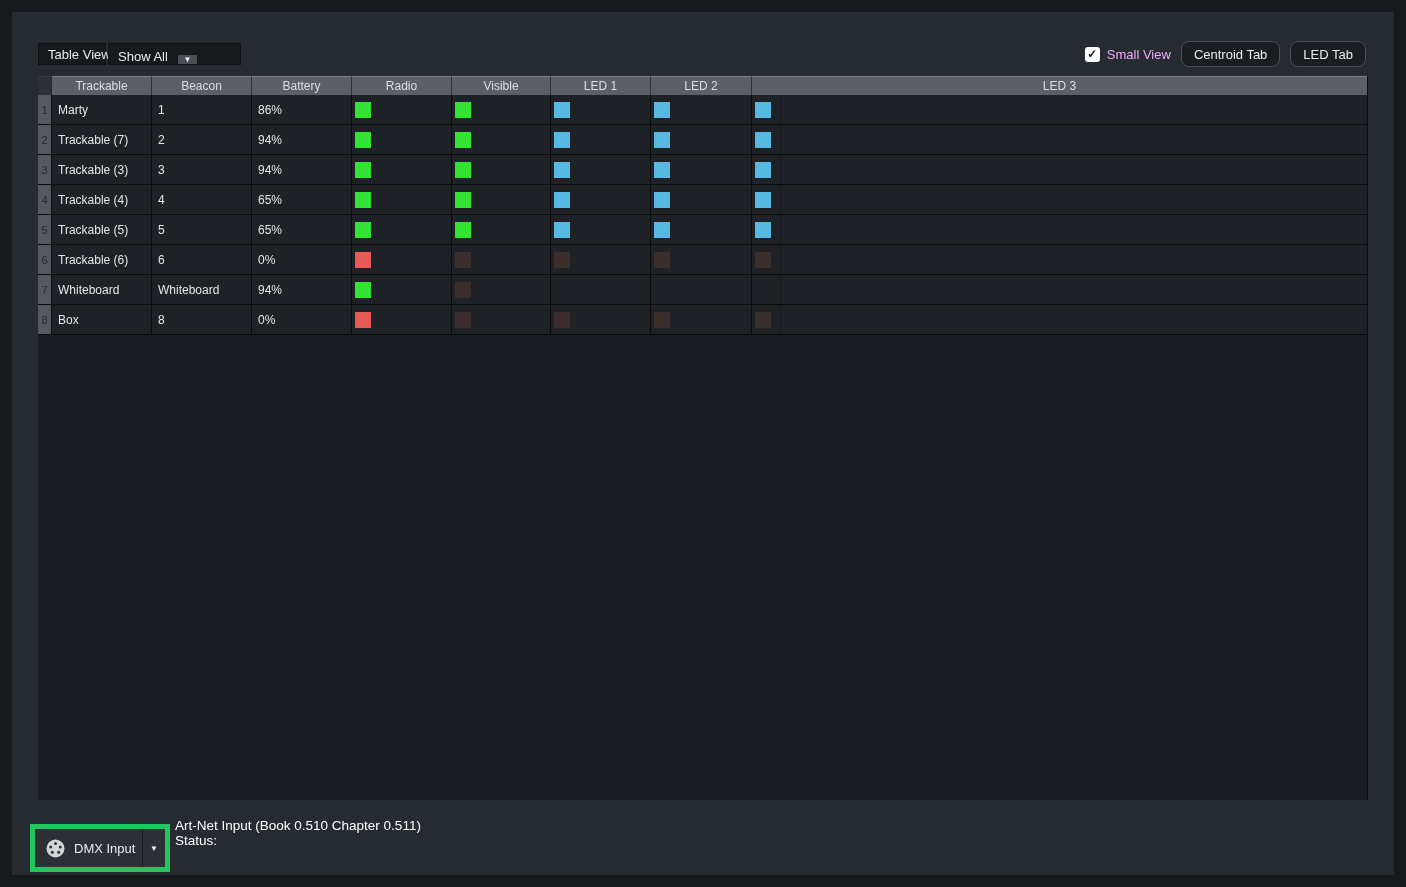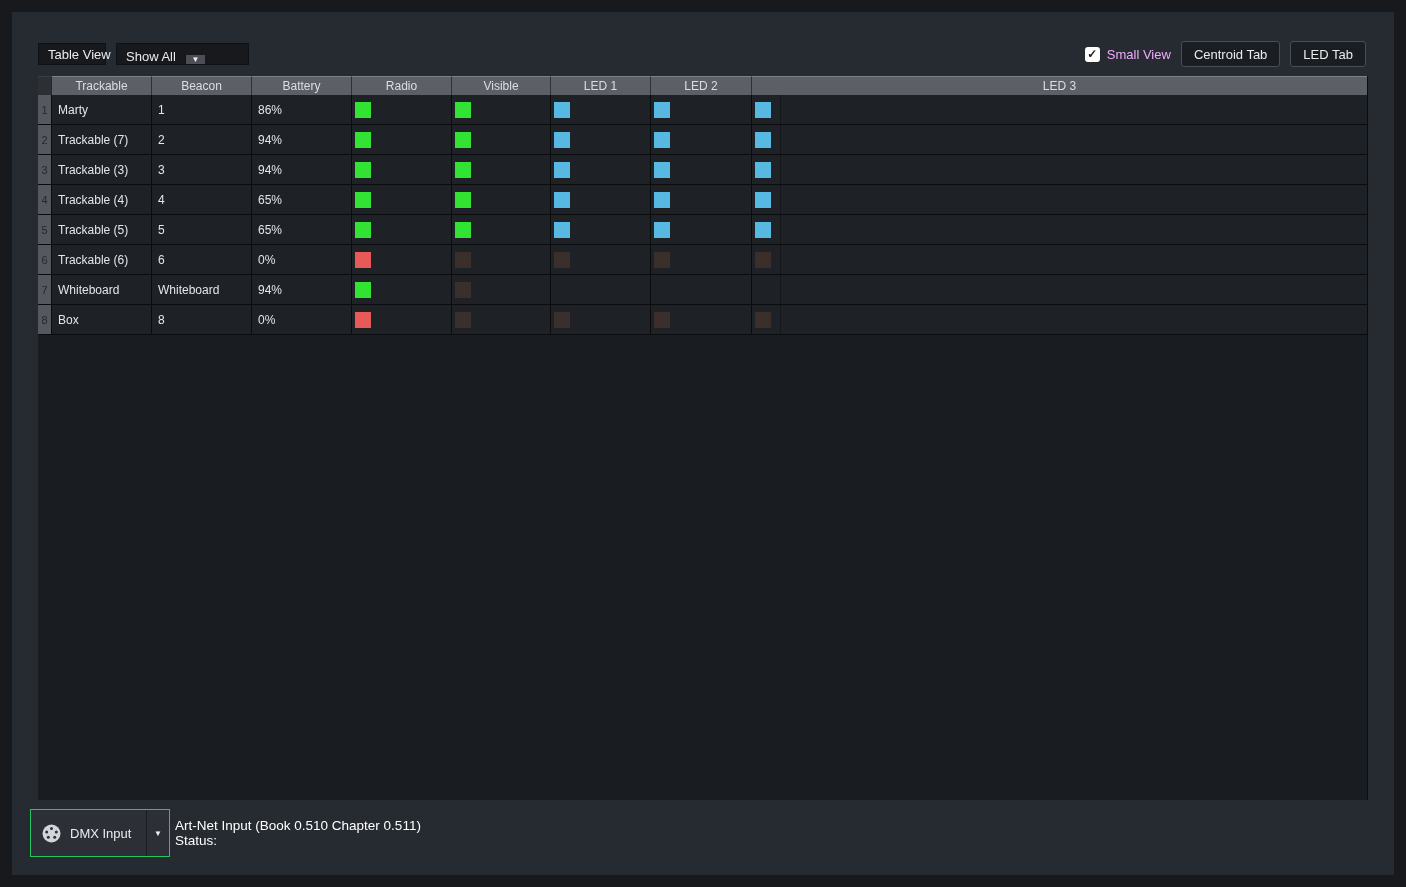--- a/index.html
+++ b/index.html
@@ -27,35 +27,35 @@
   }
   .dd-label {
     font-size:13px; color:#e9ebed; padding:0 9px; display:flex; align-items:center;
     white-space:nowrap;
   }
   .dd-arrow {
     width:20px; background:#4b4f55; border-left:1px solid #111317;
     display:flex; align-items:center; justify-content:center;
     font-size:8px; color:#f0f1f3;
   }
-  .dd-view { width:68px; margin-right:10px; }
+  .dd-view { width:68px; margin-right:2px; }
   .dd-filter { width:133px;align-items:flex-end; }
   .toolbar-right {
     margin-left:auto; display:flex; align-items:center; gap:10px;
   }
   .checkbox-group { display:flex; align-items:center; gap:7px; }
   .checkbox {
     width:15px; height:15px; background:#ffffff; border-radius:3px;
     display:flex; align-items:center; justify-content:center;
     font-size:12px; font-weight:bold; color:#17191c; line-height:1;
   }
   .checkbox-label { font-size:13px; color:#f0abfc; }
   .tab-button {
     height:26px; padding:0 12px; background:#1a1d22;
-    border:1px solid #4a4e54; border-radius:3px;
+    border:1px solid #4a4e54; border-radius:8px;
     color:#e9ebed; font-size:13px; display:flex; align-items:center;
     font-family:"Liberation Sans", sans-serif;
   }
 
   
   .table-area {
     position:absolute; left:26px; top:64px; width:1330px; height:724px;
     background:#191c20; border-right:1px solid #0b0c0e;
   }
   .tgrid-row {
@@ -85,22 +85,22 @@
   .square { width:16px; height:16px; margin-left:3px; flex:none; }
   .led3cell { border-right:none; }
   .led3-stub {
     width:29px; height:100%; border-right:1px solid #15171b;
     display:flex; align-items:center;
   }
 
   
   .bottom-bar { position:absolute; left:0; top:788px; width:100%; height:75px; }
   .dmx-dropdown {
-    position:absolute; left:18px; top:9px; width:140px; height:48px;
-    background:#2c3036; border:1px solid #22c55e;
+    position:absolute; left:18px; top:24px; width:140px; height:48px;
+    background:#2c3036; border:5px solid #22c55e;
     display:flex; align-items:stretch;justify-content:space-between;
   }
   .dmx-main {
     flex:1; display:flex; align-items:center; gap:8px; padding-left:10px;
   }
   .dmx-label { font-size:13px; color:#e9ebed; white-space:nowrap; }
   .dmx-arrow {
     width:23px; border-left:1px solid #1a1c20;
     display:flex; align-items:center; justify-content:center;
     font-size:8px; color:#f0f1f3;

